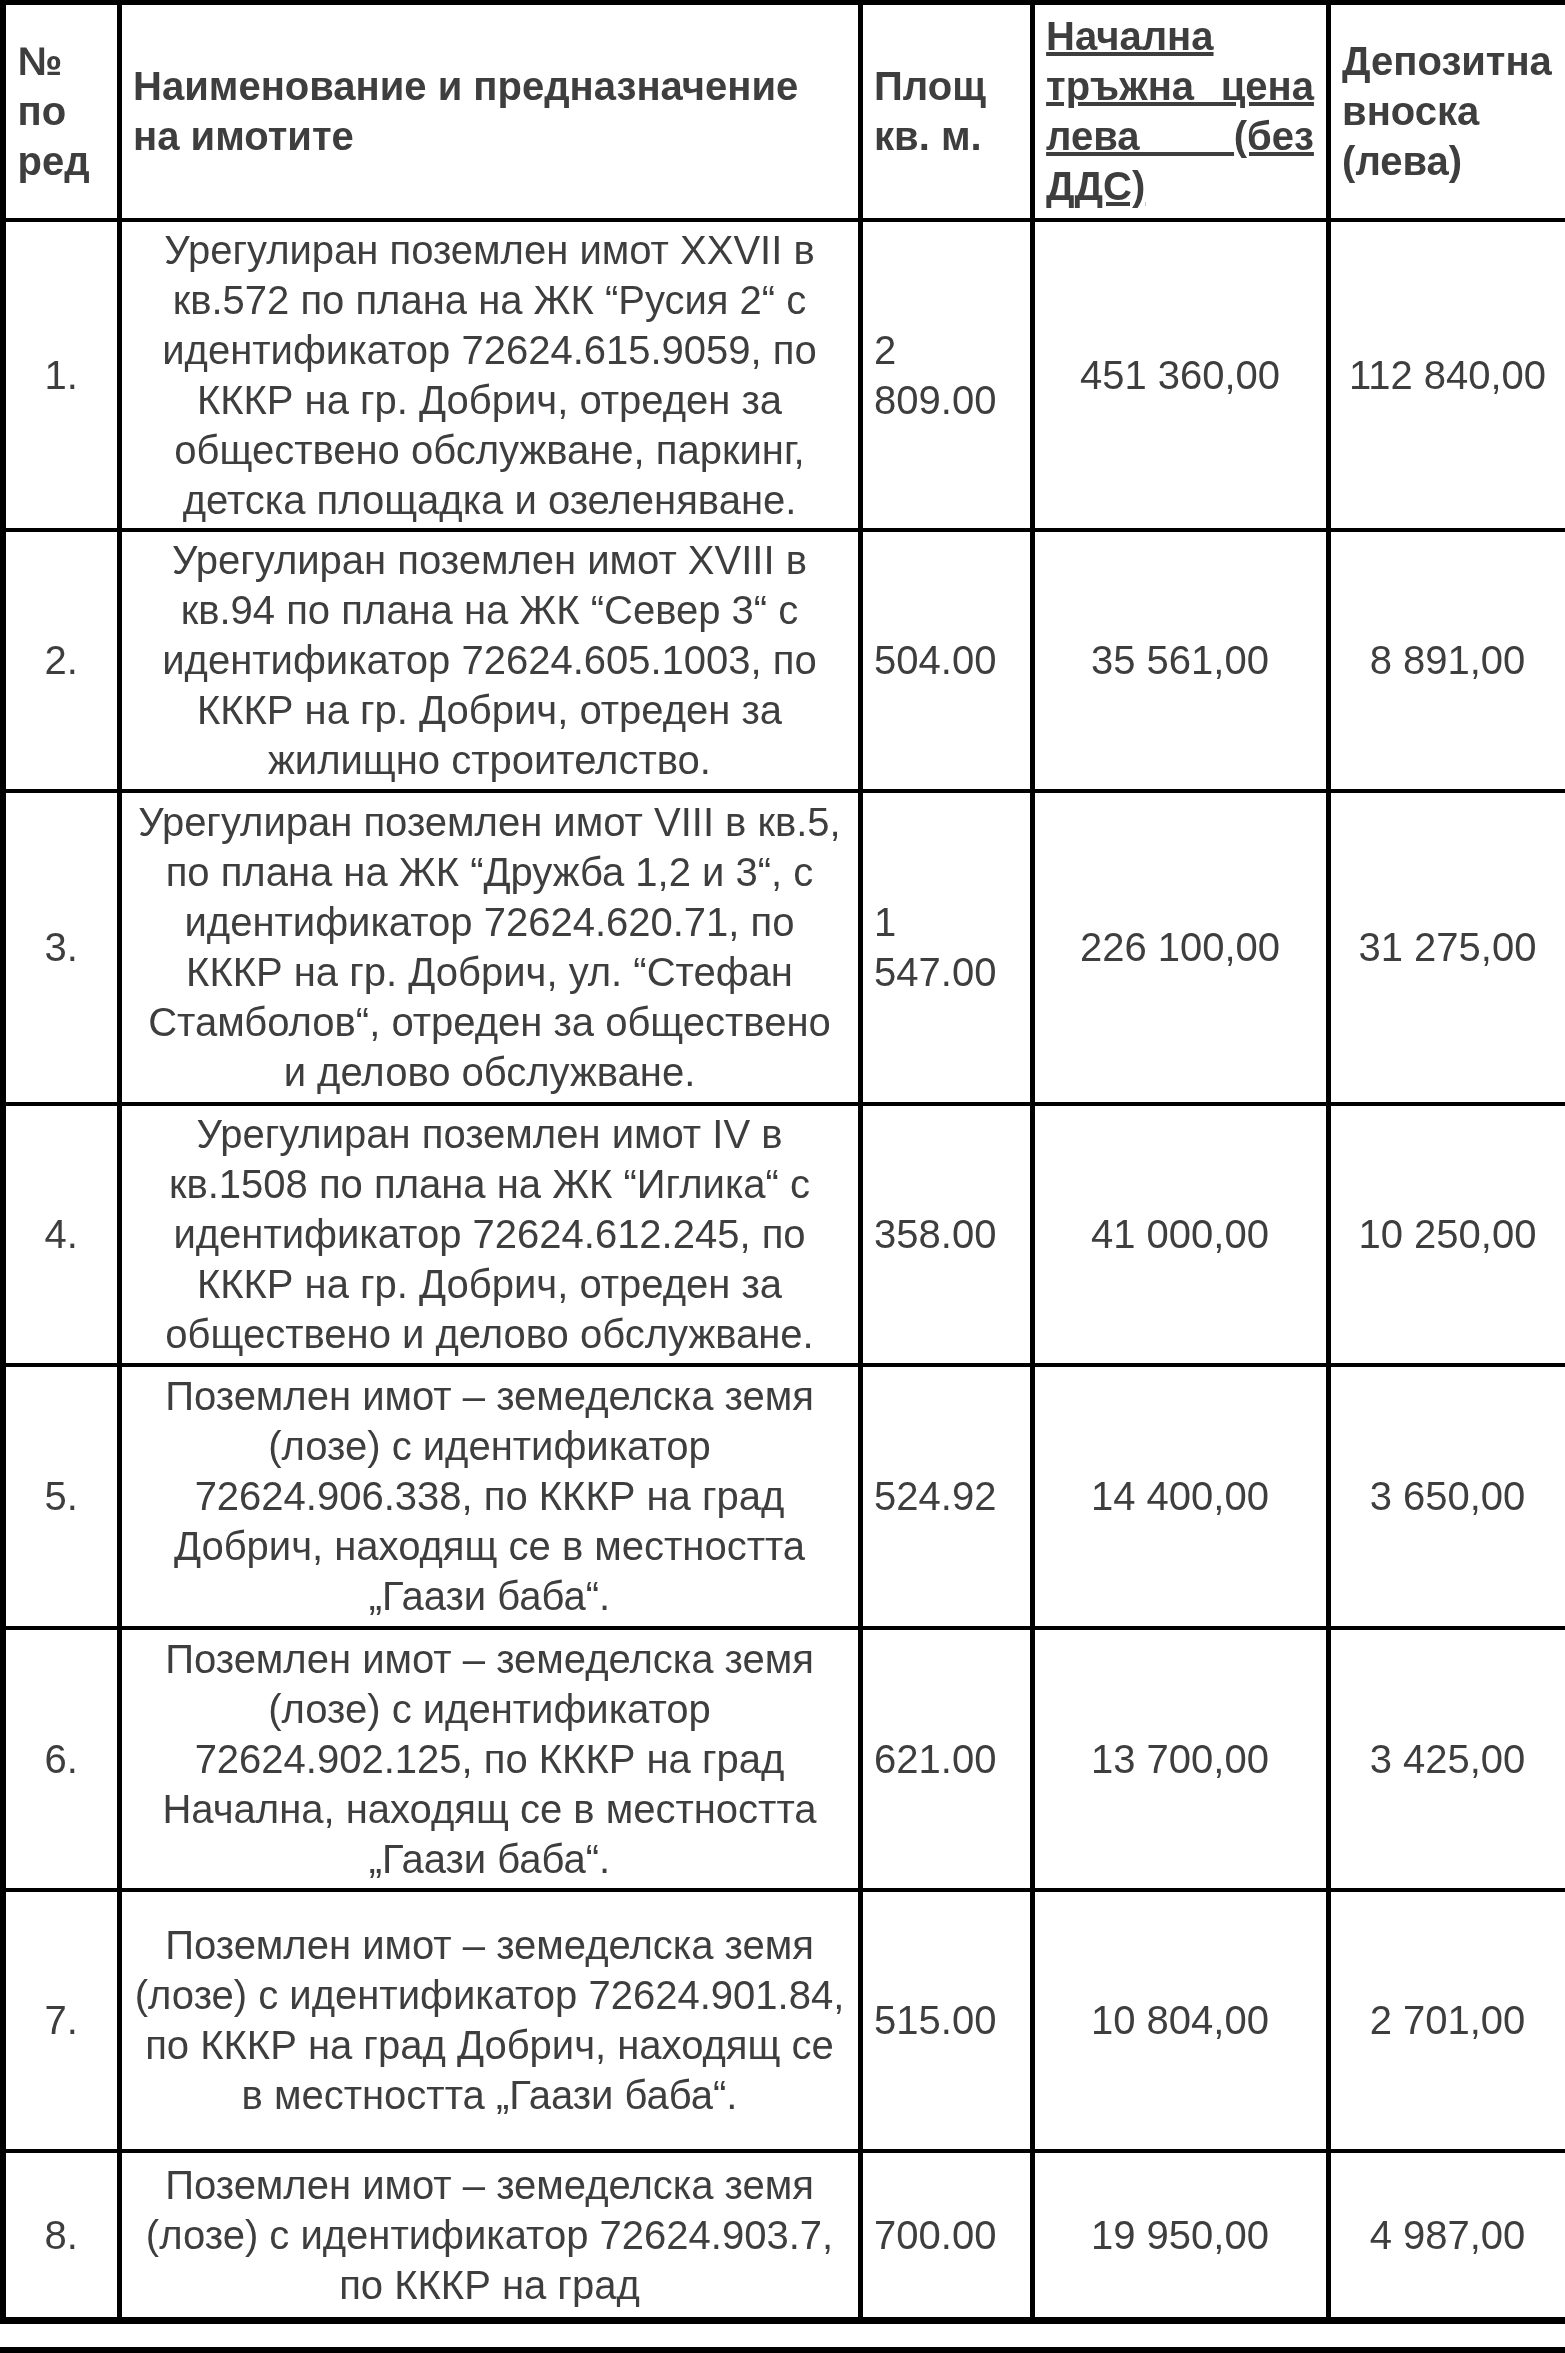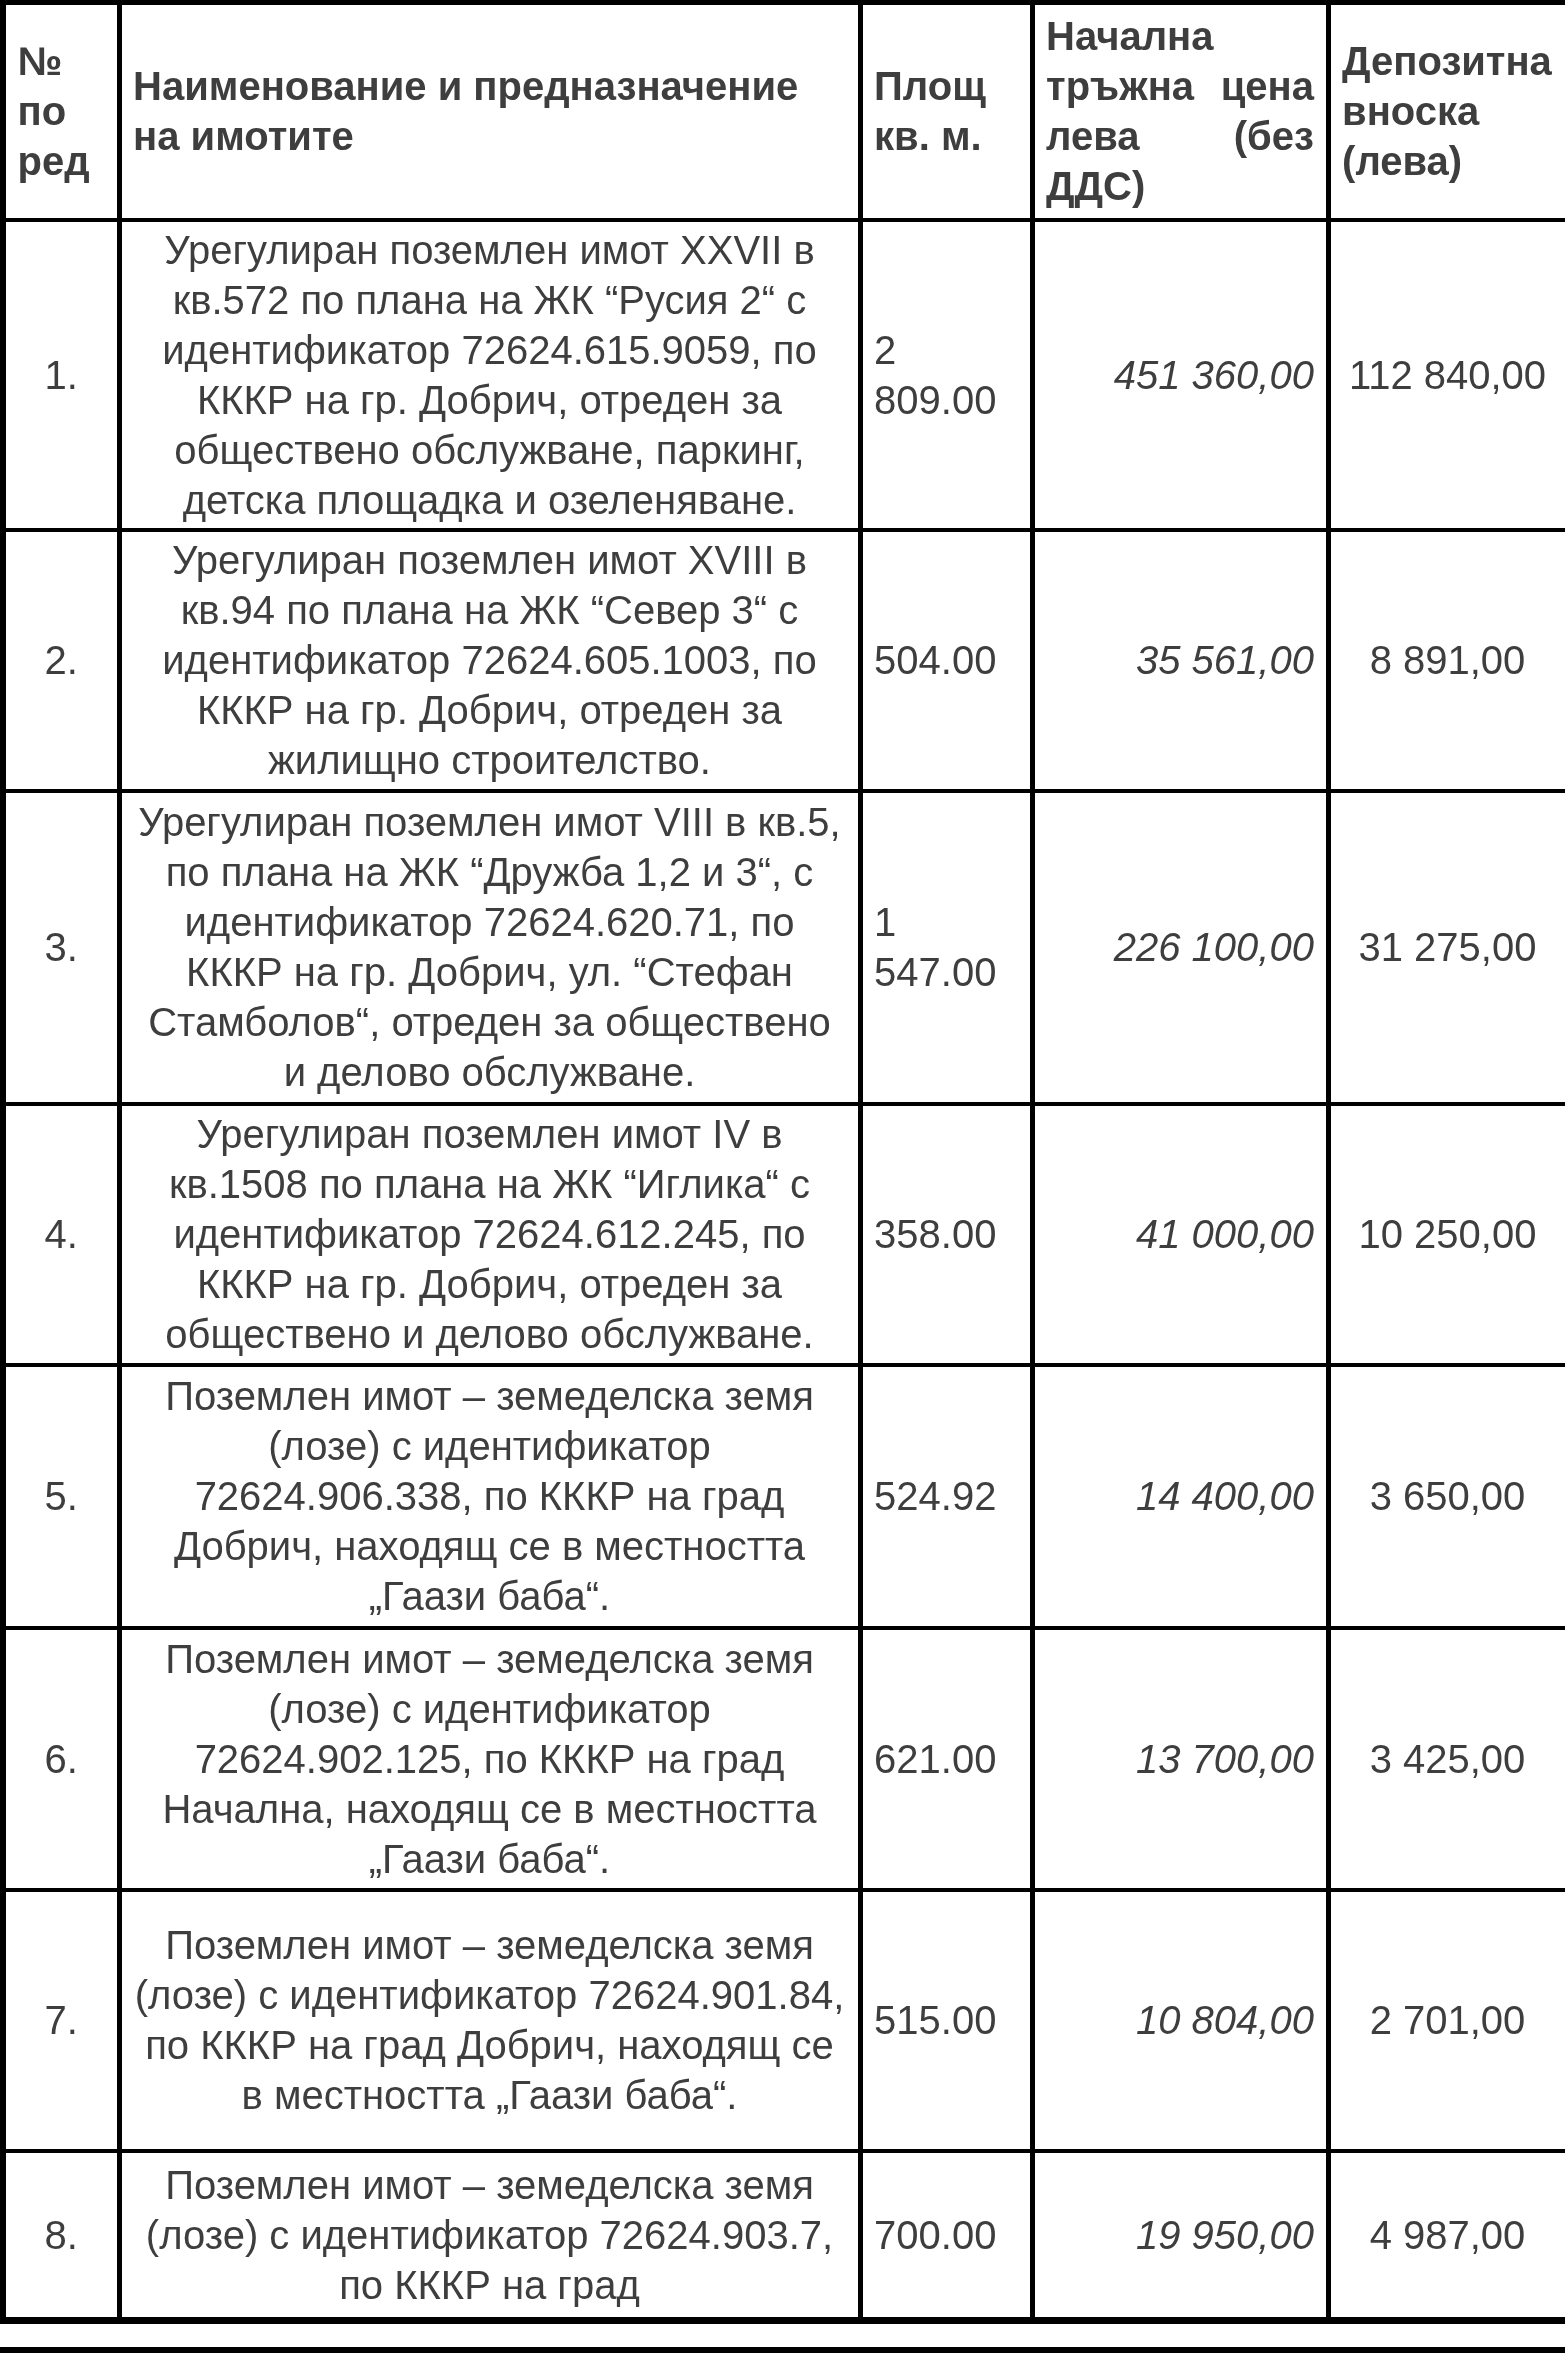--- a/index.html
+++ b/index.html
@@ -35,27 +35,27 @@
   }
   table.props { border-top-width: 5px; border-left-width: 6.6px; border-right-width: 5.8px; border-bottom-width: 7.5px; }
   thead th { border-bottom-width: 7.5px; }
 
   thead th {
     font-weight: 700;
     text-align: left;
   }
   .h-num   { white-space: pre-line; }
   .h-area  { white-space: pre-line; }
-  .h-price { text-align: justify; padding-right: 10px; }
+  .h-price { text-align: justify; padding-right: 10px; text-decoration: underline; }
   .h-deposit { padding-right: 3.3px; }
 
   td.c-num     { text-align: center; }
   td.c-desc    { text-align: center; padding-right: 16.6px; }
   td.c-area    { text-align: left; padding-left: 5px; padding-right: 5px; }
-  td.c-price   { text-align: right; font-style: italic; }
+  td.c-price   { text-align: center; }
   td.c-deposit { text-align: center; }
 
   tr.hdr  { height: 217px; }
   tr.r0 { height: 308px; }
   tr.r1 { height: 257px; }
   tr.r2 { height: 313px; }
   tr.r3 { height: 261px; }
   tr.r4 { height: 263px; }
   tr.r5 { height: 262px; }
   tr.r6 { height: 261px; }

